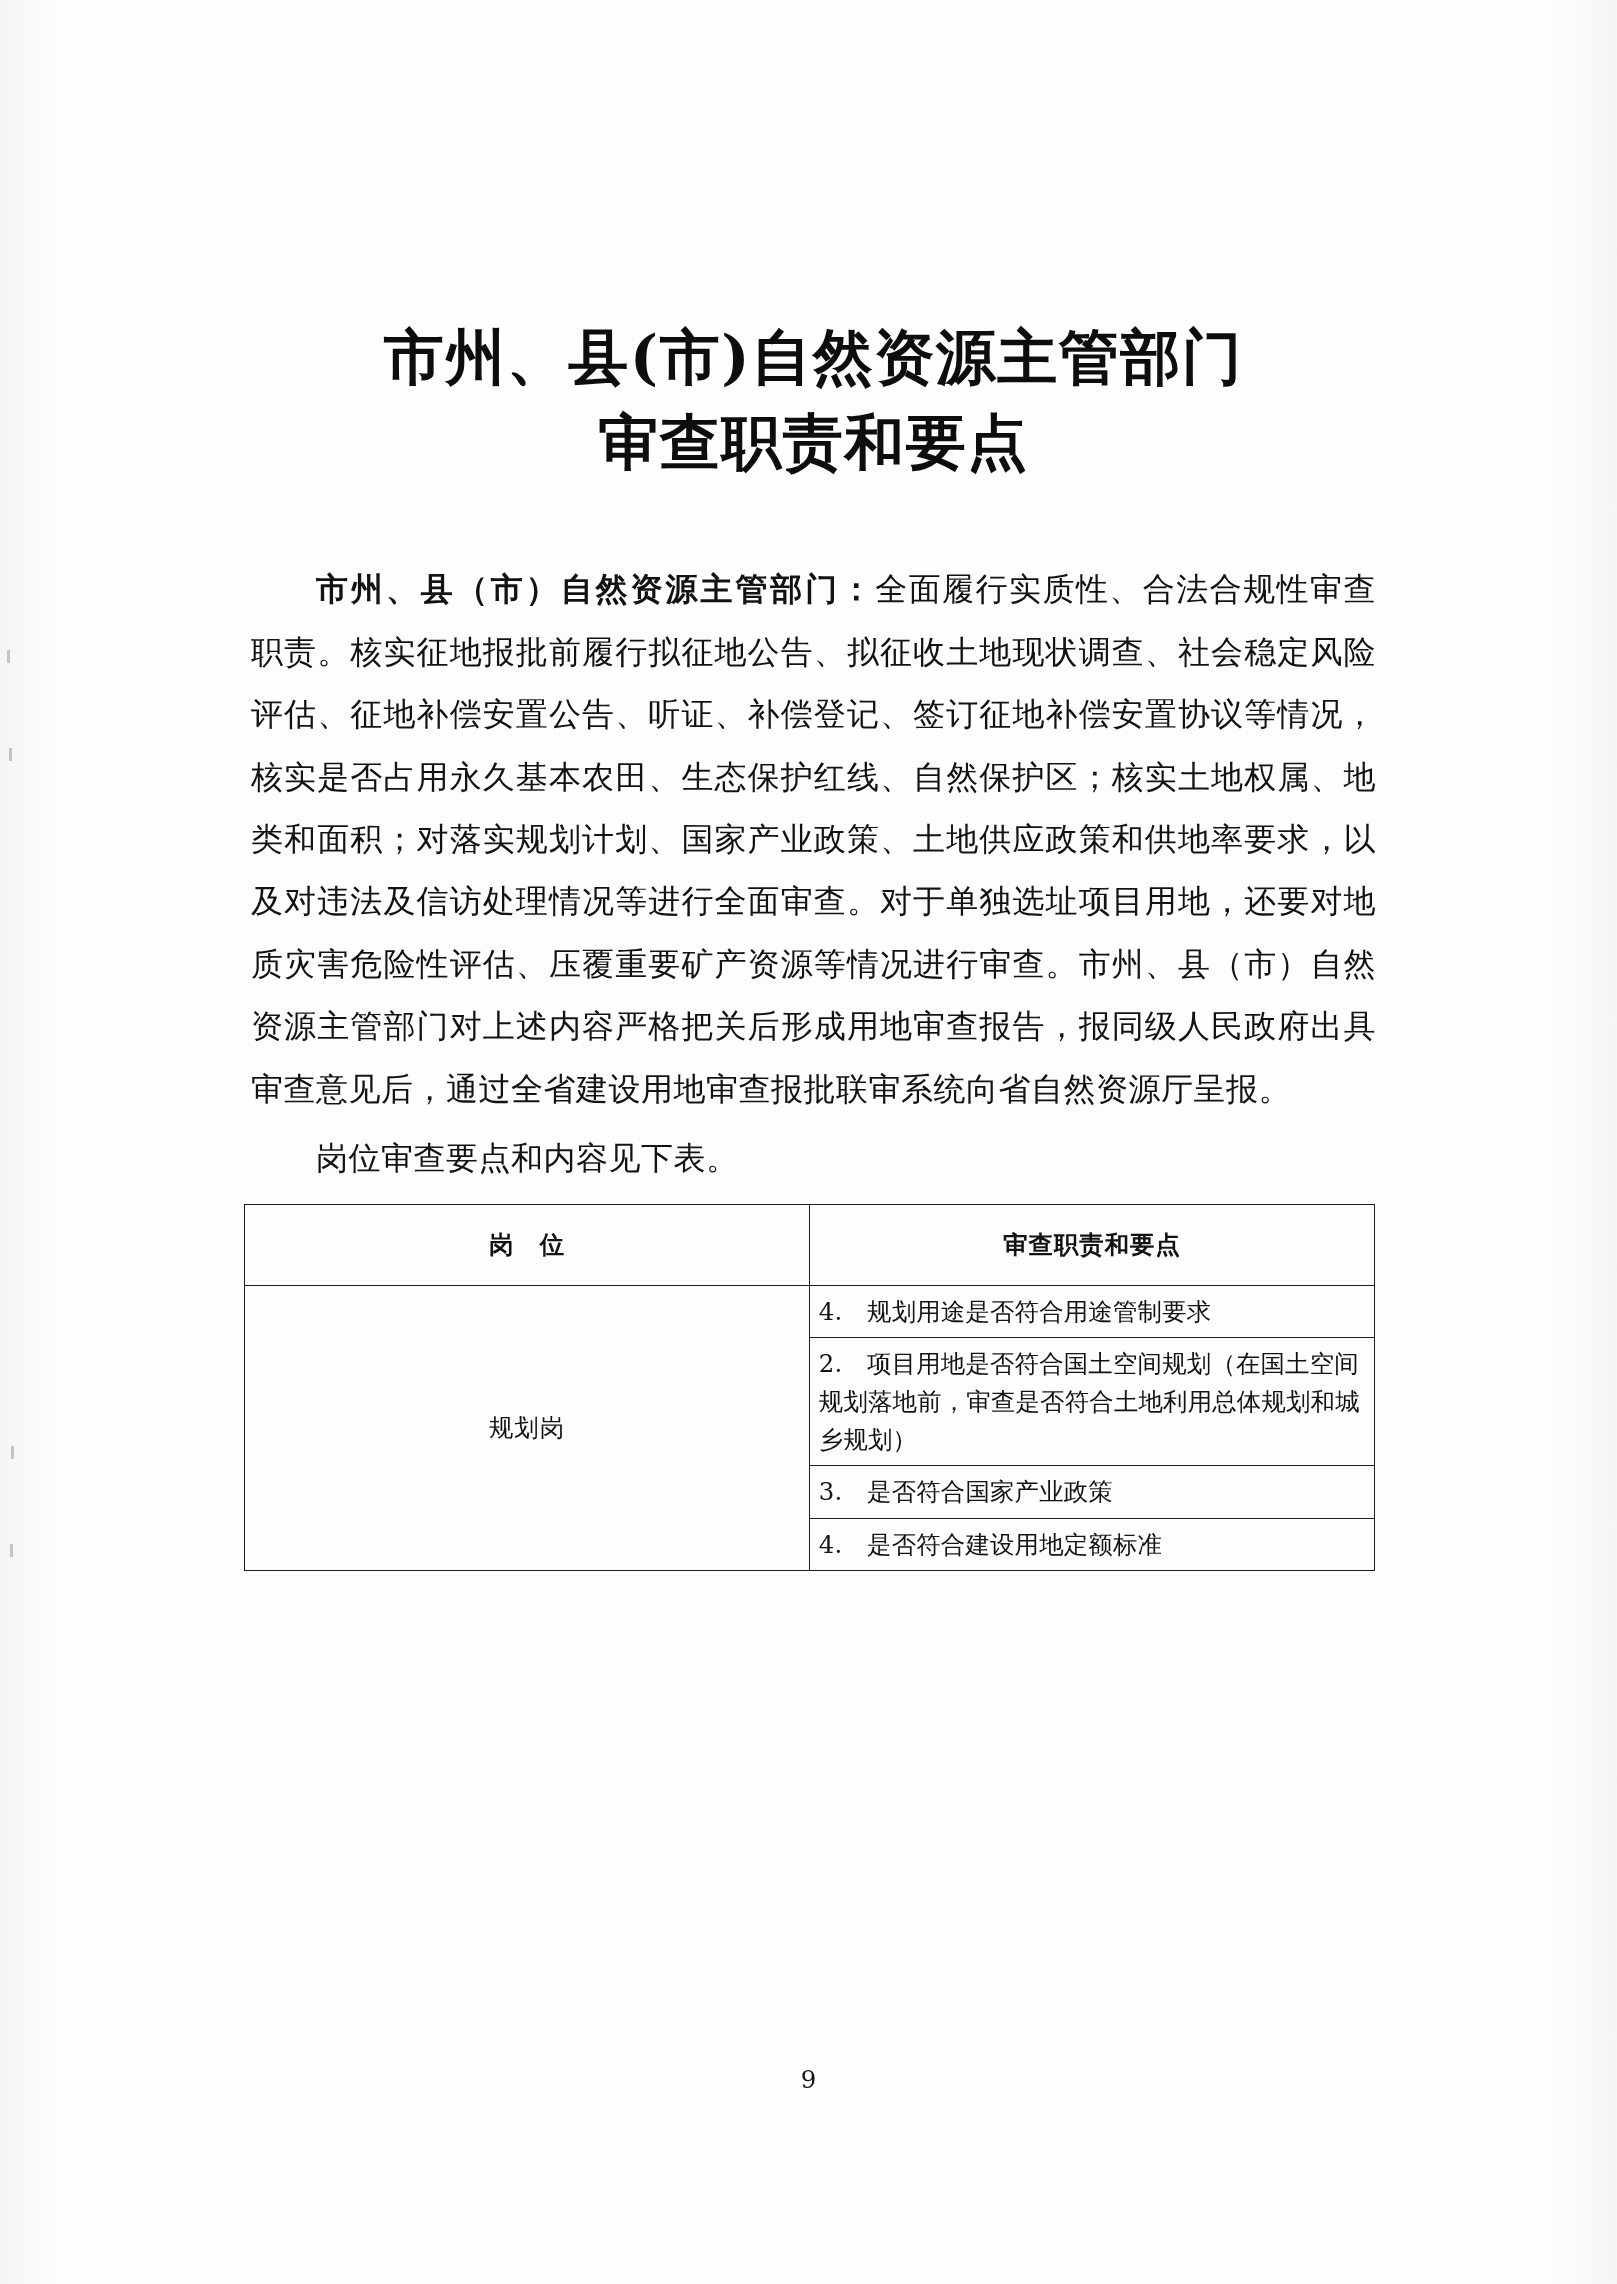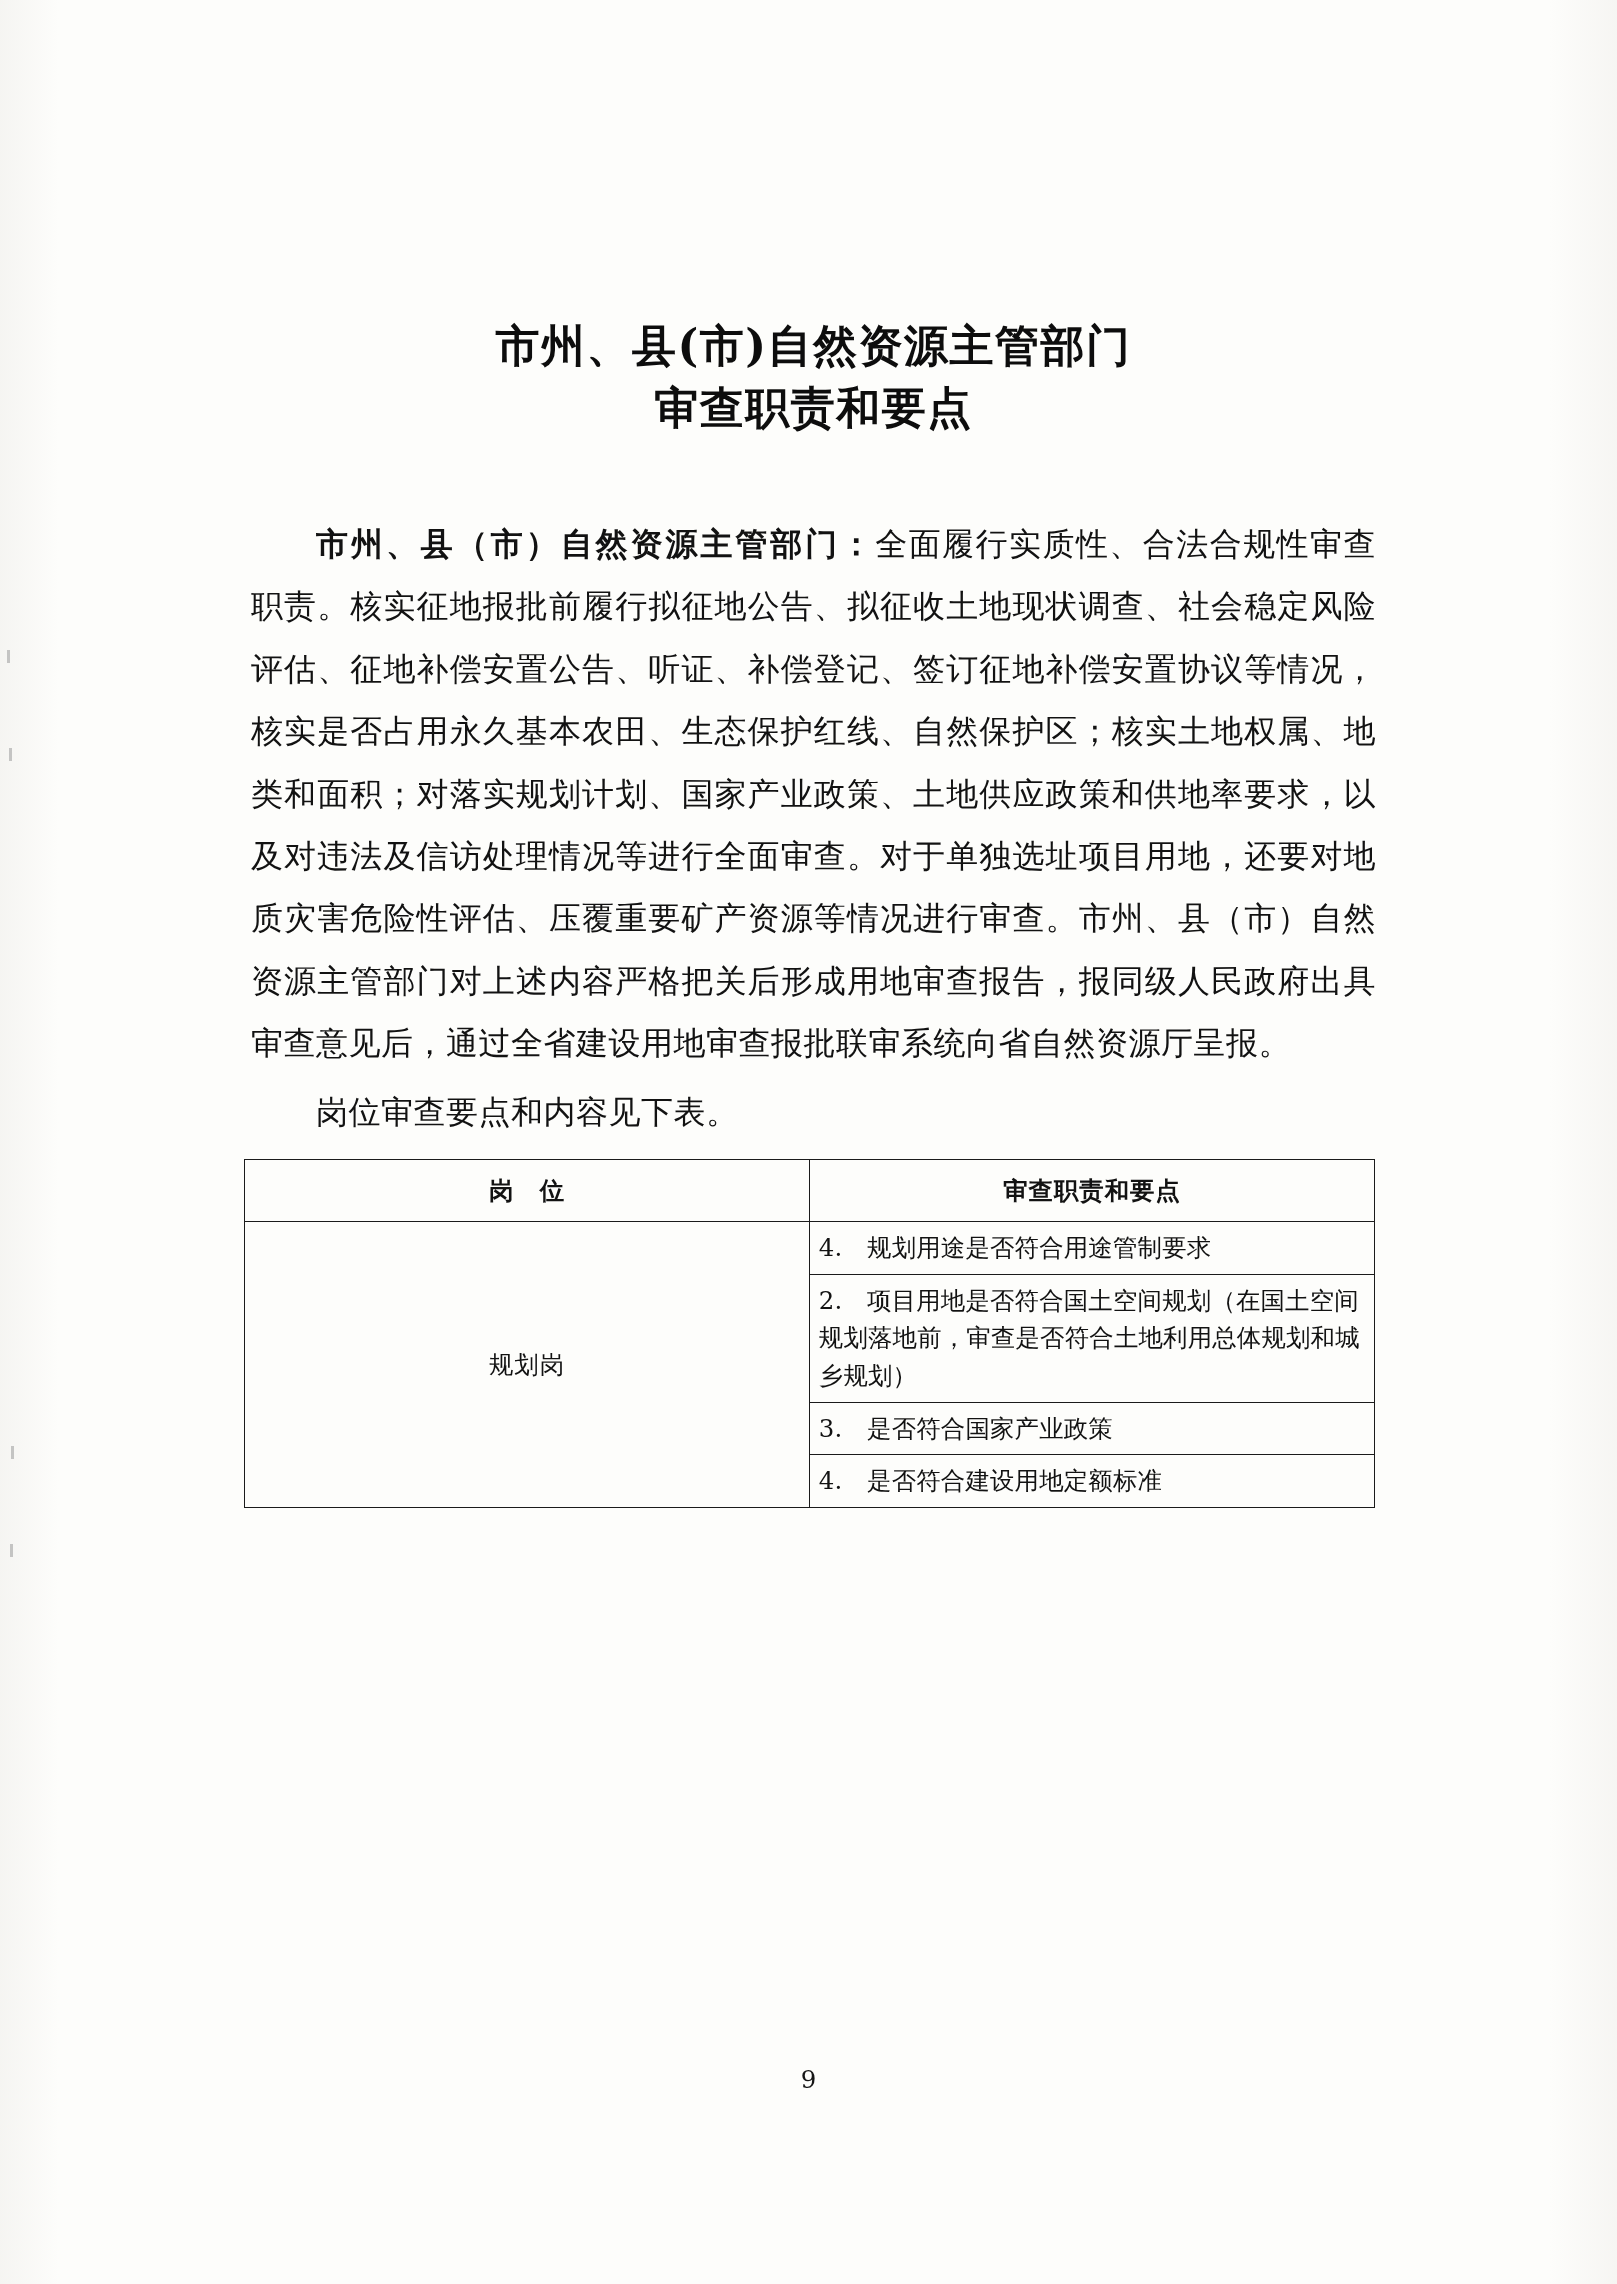--- a/index.html
+++ b/index.html
@@ -47,21 +47,21 @@
     font-size: 30px;
     letter-spacing: 1px;
     font-family: "DejaVu Serif", "Liberation Serif", serif;
     color: #151515;
     margin-left: 14.7px;
   }
   .doc-title {
     margin-top: 105px;
     text-align: center;
     font-weight: bold;
-    font-size: 44px;
+    font-size: 60px;
     line-height: 1.42;
     letter-spacing: 1.5px;
     color: #0d0d0d;
   }
   .doc-title .line2 {
     display: block;
   }
   .body-text {
     margin-top: 73px;
     font-size: 32px;
@@ -96,21 +96,21 @@
     line-height: 1.55;
     color: #121212;
     font-family: "DejaVu Serif", "Liberation Serif", serif;
     font-weight: normal;
     vertical-align: middle;
   }
   table.review-table th {
     text-align: center;
     font-weight: bold;
     letter-spacing: 1px;
-    padding: 12px;
+    padding: 21px;
   }
   td.col-post {
     width: 147px;
     text-align: center;
     letter-spacing: 1px;
   }
   td.item-cell {
     text-align: left;
     letter-spacing: 0.2px;
   }

